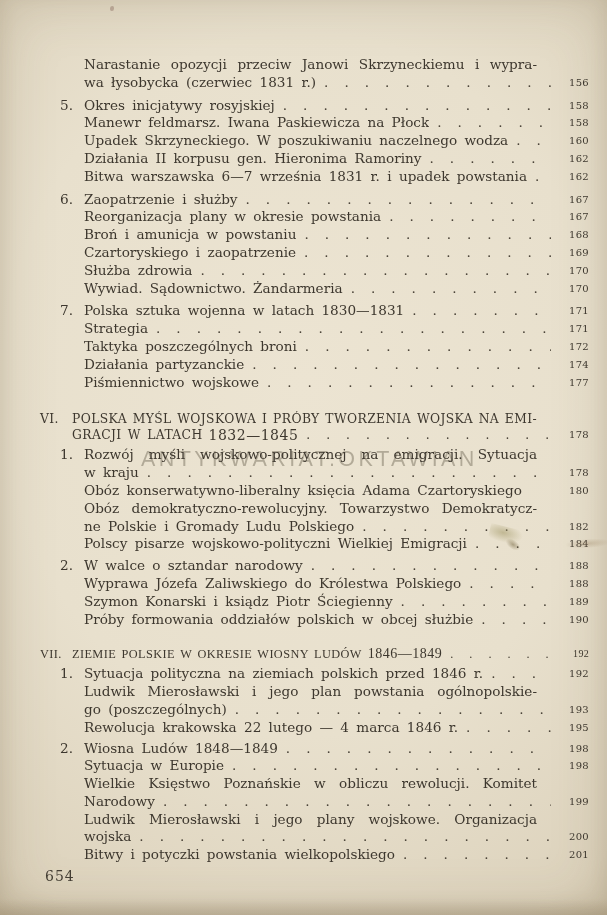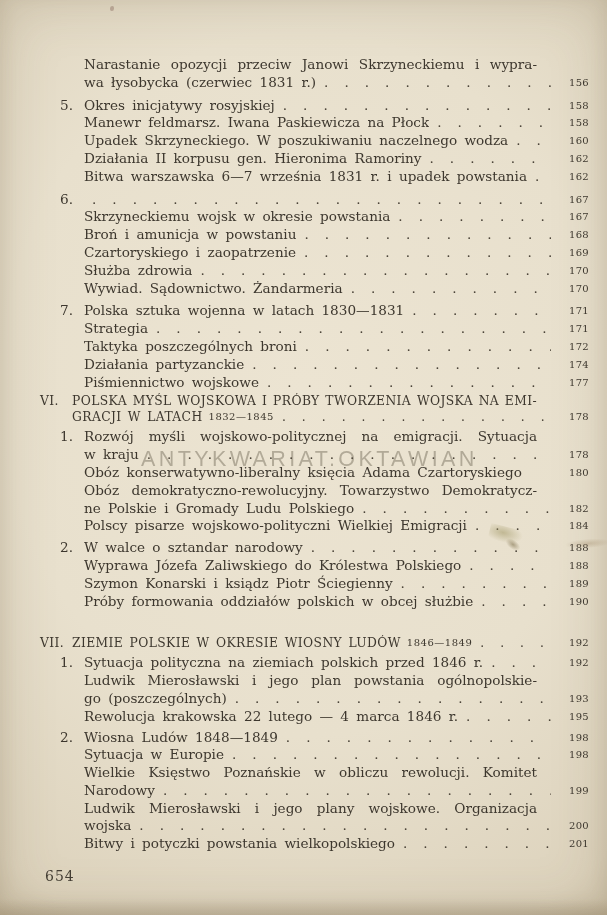--- a/index.html
+++ b/index.html
@@ -27,30 +27,30 @@
   }
   .row .marker{position:absolute;left:60px;top:0;word-spacing:normal;}
   .row.rom{padding-left:72px;}
   .row.rom .marker{left:40px;}
   .row.romcont{padding-left:72px;}
   .row.heading{font-size:12.3px;line-height:16px;letter-spacing:.4px;word-spacing:2px;}
   .row.heading .text{word-spacing:2px;}
   .gap-xs{margin-top:3px;}
   .gap-sm{margin-top:5px;}
   .gap-md{margin-top:4px;}
-  .gap-lg{margin-top:25px;}
-  .gap-xl{margin-top:2px;}
+  .gap-lg{margin-top:18px;font-family:Liberation Serif, serif;}
+  .gap-xl{margin-top:20px;}
   .text{flex:0 1 auto;min-width:0;overflow:hidden;word-spacing:3px;}
   .row.fill{height:17.8px;overflow:hidden;}
   .row.heading.fill{height:16px;}
   .row.fill .text{
     flex:1 1 auto;margin-right:52px;white-space:normal;
     text-align:justify;text-align-last:justify;word-spacing:normal;
   }
-  .small{font-size:10px;letter-spacing:.5px;margin-left:6px;flex:0 0 auto;}
+  .small{font-size:14px;letter-spacing:.5px;margin-left:6px;flex:0 0 auto;}
   .leader{
     flex:1 1 0;min-width:0;overflow:hidden;white-space:nowrap;
     letter-spacing:16px;padding-left:8px;margin-right:8px;
     color:#484136;
   }
   .page{flex:0 0 30px;text-align:right;font-size:10px;letter-spacing:.3px;word-spacing:normal;}
   .watermark{
     position:absolute;left:141px;top:447px;z-index:1;
     font-family:"Liberation Sans", sans-serif;
     font-size:21.5px;font-weight:400;letter-spacing:3.4px;
@@ -115,25 +115,26 @@
         <span class="leader">............................................................</span>
         <span class="page">162</span>
       </div>
       <div class="row sub">
         <span class="text">Bitwa warszawska 6—7 września 1831 r. i upadek powstania</span>
         <span class="leader">............................................................</span>
         <span class="page">162</span>
       </div>
       <div class="row num gap-sm">
         <span class="marker">6.</span>
+        <span class="text">Zaopatrzenie i służby</span>
         <span class="leader">............................................................</span>
         <span class="page">167</span>
       </div>
       <div class="row sub">
-        <span class="text">Skrzyneckiemu wojsk w okresie powstania</span>
+        <span class="text">Reorganizacja plany w okresie powstania</span>
         <span class="leader">............................................................</span>
         <span class="page">167</span>
       </div>
       <div class="row sub">
         <span class="text">Broń i amunicja w powstaniu</span>
         <span class="leader">............................................................</span>
         <span class="page">168</span>
       </div>
       <div class="row sub">
         <span class="text">Czartoryskiego i zaopatrzenie</span>

